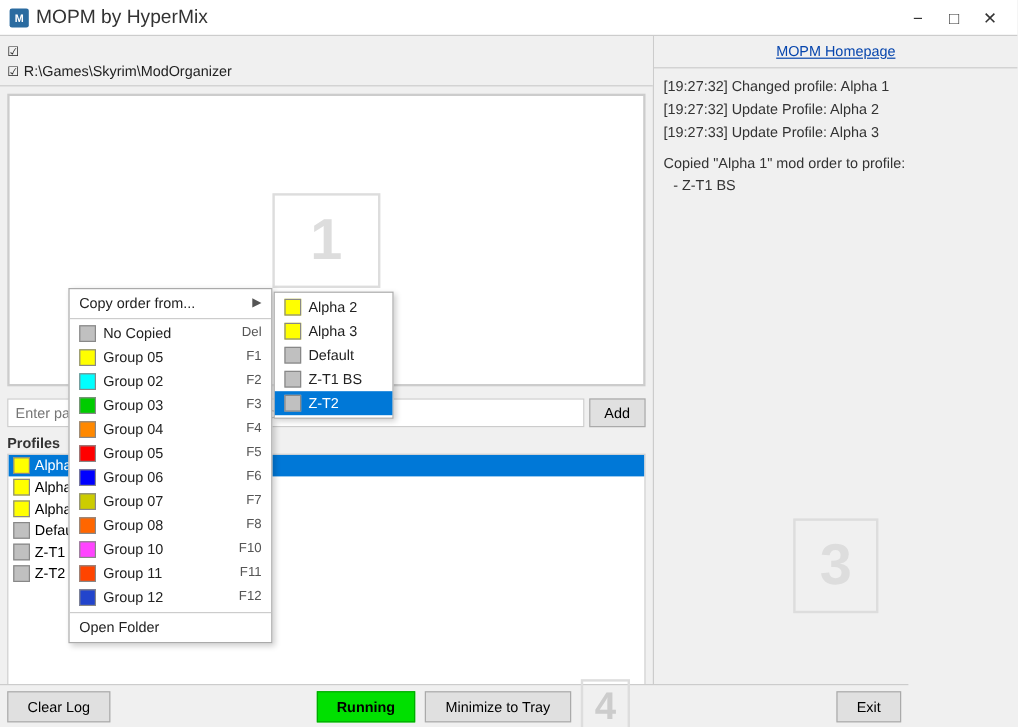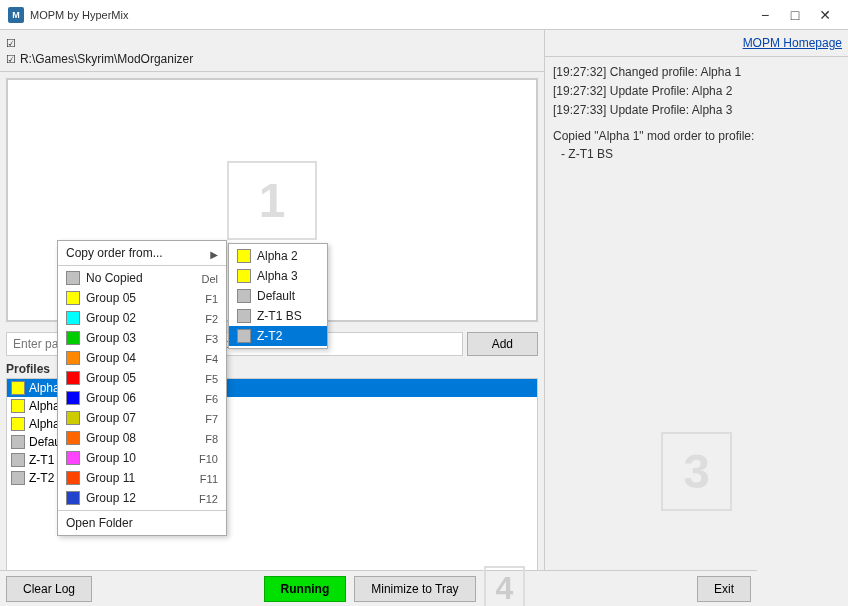--- a/index.html
+++ b/index.html
@@ -26,21 +26,21 @@
       align-items: center;
       gap: 6px;
     }
     .app-icon {
       width: 16px; height: 16px;
       background: #2a6ba0;
       border-radius: 2px;
       display: flex; align-items: center; justify-content: center;
       color: white; font-size: 9px; font-weight: bold;
     }
-    .title-text { font-size: 11px; color: #333; }
+    .title-text { font-size: 16px; color: #333; }
     .title-controls { display: flex; gap: 0; }
     .title-btn {
       width: 30px; height: 24px;
       background: transparent;
       border: none;
       cursor: pointer;
       font-size: 14px;
       color: #333;
       display: flex; align-items: center; justify-content: center;
     }
@@ -96,21 +96,21 @@
     .path-input {
       flex: 1;
       height: 24px;
       border: 1px solid #ccc;
       padding: 2px 6px;
       font-size: 12px;
       background: white;
     }
     .add-btn {
       height: 24px;
-      padding: 0 24px;
+      padding: 0 12px;
       background: #e0e0e0;
       border: 1px solid #aaa;
       cursor: pointer;
       font-size: 12px;
     }
 
     .profiles-section {
       flex: 1;
       display: flex;
       flex-direction: column;
@@ -169,21 +169,21 @@
       font-weight: bold;
     }
 
     .right-panel {
       flex: 1;
       display: flex;
       flex-direction: column;
       background: #f0f0f0;
     }
     .homepage-link {
-      text-align: right;
+      text-align: center;
       padding: 6px;
       border-bottom: 1px solid #ccc;
     }
     .homepage-link a {
       color: #0645ad;
       text-decoration: underline;
       font-size: 12px;
       cursor: pointer;
     }
     .log-area {
@@ -212,21 +212,21 @@
       left: 57px;
       background: white;
       border: 1px solid #aaa;
       box-shadow: 2px 2px 5px rgba(0,0,0,0.2);
       z-index: 100;
       min-width: 170px;
       padding: 2px 0;
     }
     .ctx-item {
       display: flex;
-      align-items: flex-end;
+      align-items: flex-start;
       padding: 3px 8px 3px 8px;
       cursor: pointer;
       font-size: 12px;
       color: #222;
       gap: 6px;
       white-space: nowrap;
     }
     .ctx-item .shortcut {
       margin-left: auto;
       color: #555;

